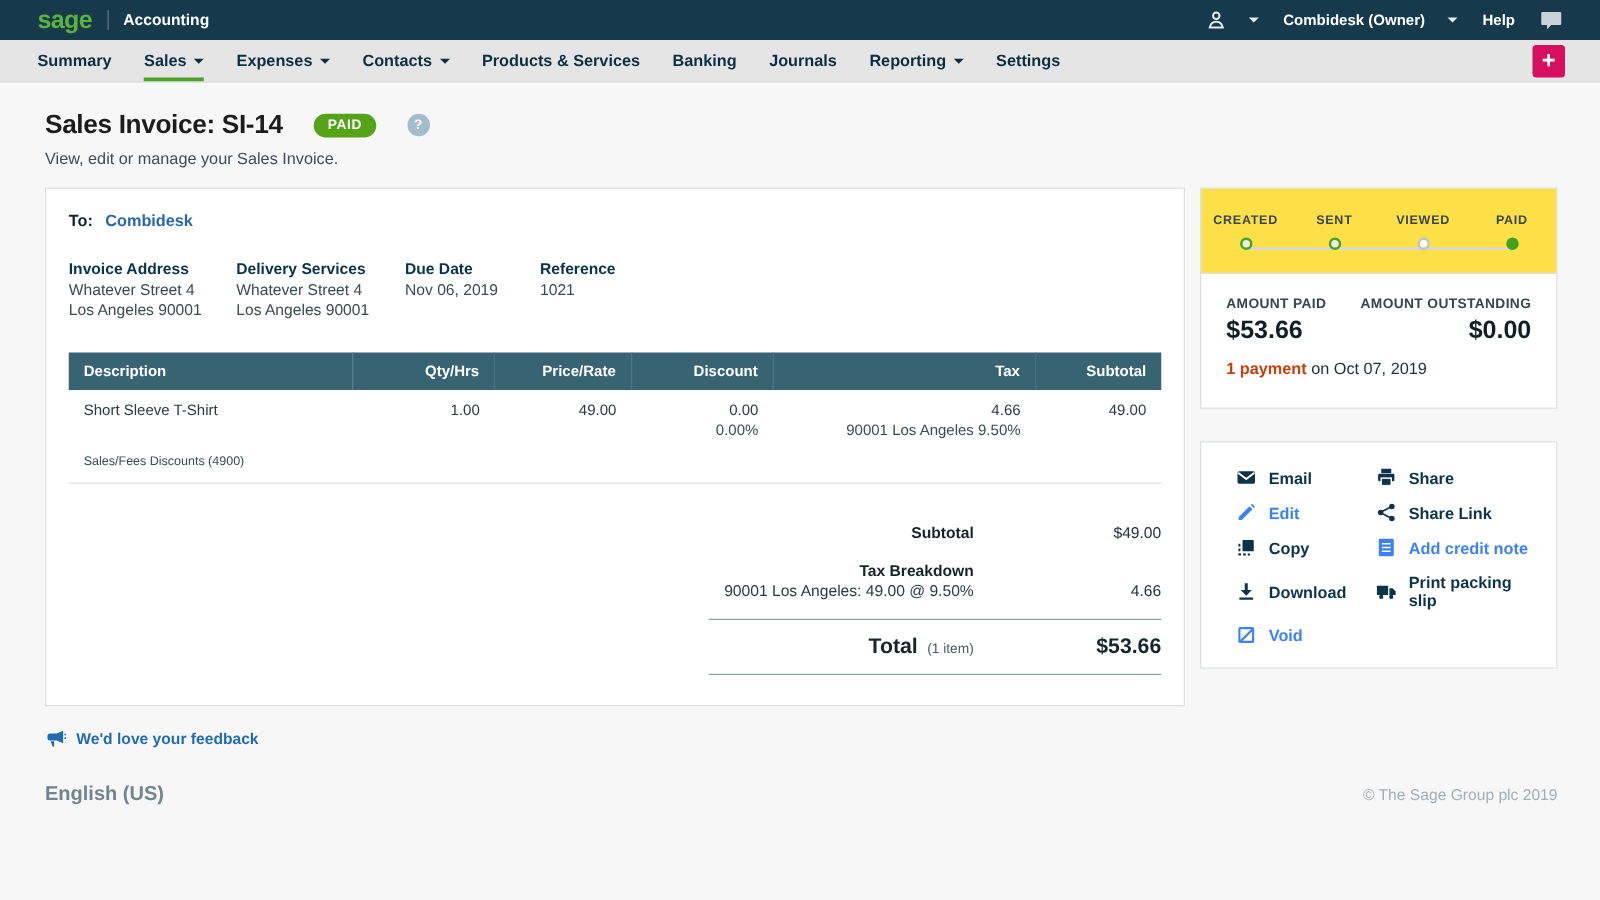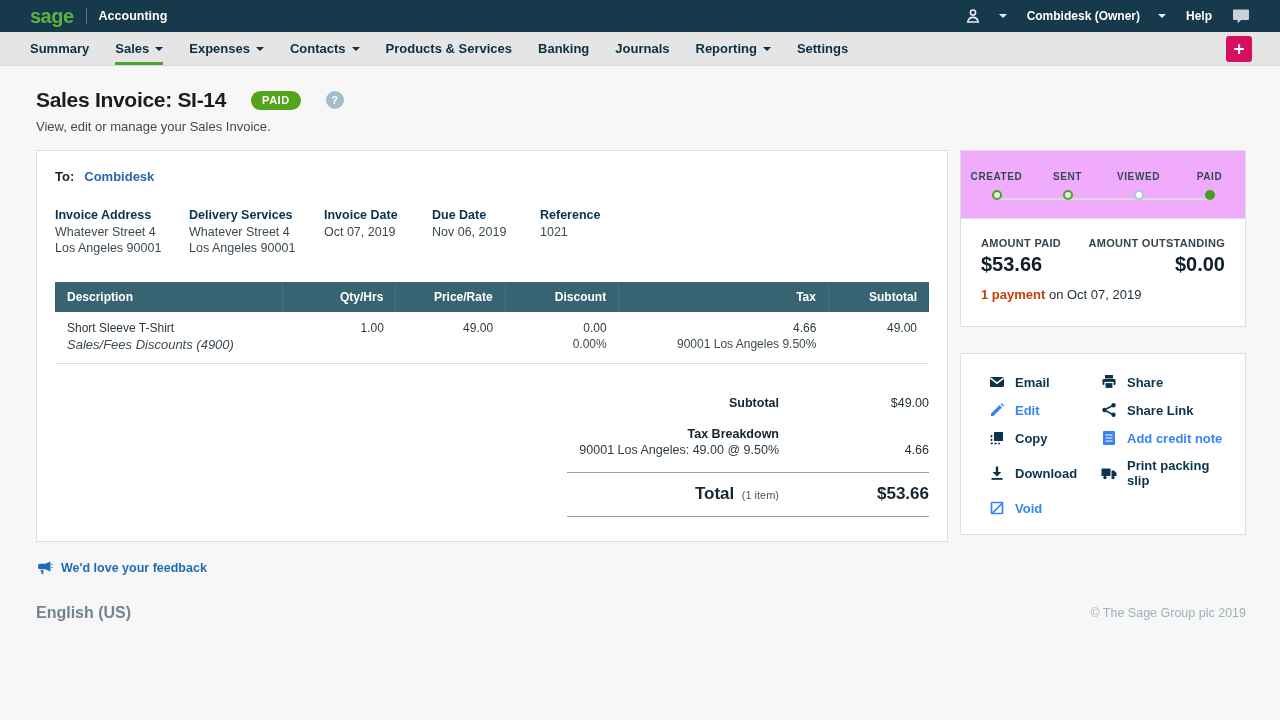--- a/index.html
+++ b/index.html
@@ -46,40 +46,40 @@
   .field-line { color:#3c4a52; line-height:1.25; }
   .fw-1 { width:134px; } .fw-2 { width:135px; } .fw-3 { width:108px; } .fw-4 { width:108px; } .fw-5 { flex:1; }
 
   table.items { width:100%; border-collapse:collapse; margin-top:26px; table-layout:fixed; }
   .items th { background:#376372; color:#fff; font-size:12px; font-weight:bold; padding:8px 12px; text-align:right; border-left:1px solid #49707d; }
   .items th:first-child { text-align:left; border-left:none; }
   .items td { font-size:12px; color:#2c3a42; padding:8px 12px 9px; text-align:right; border-bottom:1px solid #dcdfe1; vertical-align:top; line-height:1.35; }
   .items td:first-child { text-align:left; }
   .col-desc { width:26%; } .col-qty { width:13%; } .col-price { width:12.5%; } .col-disc { width:13%; } .col-tax { width:24%; } .col-sub { width:11.5%; }
   .th-tax, .td-tax { padding-right:56px; }
-  .item-ledger { font-style:italic; color:#3c4a52; font-size:13px; }
+  .item-ledger { color:#3c4a52; font-size:10px;margin-top:27px; }
   .cell-sub { color:#3c4a52; }
 
   .totals { width:362px; margin-left:auto; margin-top:32px; font-size:12.5px; }
   .t-row { display:flex; }
   .t-left { flex:1; text-align:right; }
   .t-val { width:150px; text-align:right; }
   .t-label { font-weight:bold; color:#14242e; }
   .t-taxblock { margin-top:17px; }
   .t-taxline { color:#2c3a42; margin-top:2px; }
   .t-hr { border:none; border-top:1px solid #97a2a8; margin-top:15px; }
   .t-total-row { display:flex; align-items:baseline; padding:11px 0 12px; }
   .t-total-label { font-size:17px; font-weight:bold; color:#16262f; }
   .t-total-items { font-size:11px; color:#4a5a63; margin-left:4px; }
   .t-total-val { font-size:17px; font-weight:bold; color:#16262f; }
 
   
   .right-col { width:286px; flex:none; display:flex; flex-direction:column; gap:26px; }
   .status-card { background:#fff; border:1px solid #dcdfe1; }
-  .timeline { background:#f0abfc; border-bottom:1px solid #dcdfe1; position:relative; padding:20px 0 18px; }
+  .timeline { background:#fde047; border-bottom:1px solid #dcdfe1; position:relative; padding:20px 0 18px; }
   .tl-line { position:absolute; left:36px; right:36px; top:47px; height:2px; background:#d4d9db; }
   .tl-steps { display:flex; }
   .tl-step { width:25%; display:flex; flex-direction:column; align-items:center; gap:8px; }
   .tl-label { font-size:10px; font-weight:bold; color:#37474f; letter-spacing:.6px; }
   .tl-dot { width:10px; height:10px; border-radius:50%; border:2.5px solid #b8c5cc; background:#fdfdfd; position:relative; z-index:1; }
   .tl-dot.done { border-color:#4ba227; background:#e7f2de; }
   .tl-dot.pending { border-color:#b8c5cc; background:#fdfdfd; }
   .tl-dot.current { border-color:#44a01f; background:#44a01f; }
 
   .amounts { padding:18px 20px 24px; }
@@ -185,24 +185,20 @@
       <div class="fields-row">
         <div class="field fw-1">
           <div class="field-label">Invoice Address</div>
           <div class="field-line">Whatever Street 4</div>
           <div class="field-line">Los Angeles 90001</div>
         </div>
         <div class="field fw-2">
           <div class="field-label">Delivery Services</div>
           <div class="field-line">Whatever Street 4</div>
           <div class="field-line">Los Angeles 90001</div>
-        </div>
-        <div class="field fw-3">
-          <div class="field-label">Invoice Date</div>
-          <div class="field-line">Oct 07, 2019</div>
         </div>
         <div class="field fw-4">
           <div class="field-label">Due Date</div>
           <div class="field-line">Nov 06, 2019</div>
         </div>
         <div class="field fw-5">
           <div class="field-label">Reference</div>
           <div class="field-line">1021</div>
         </div>
       </div>

